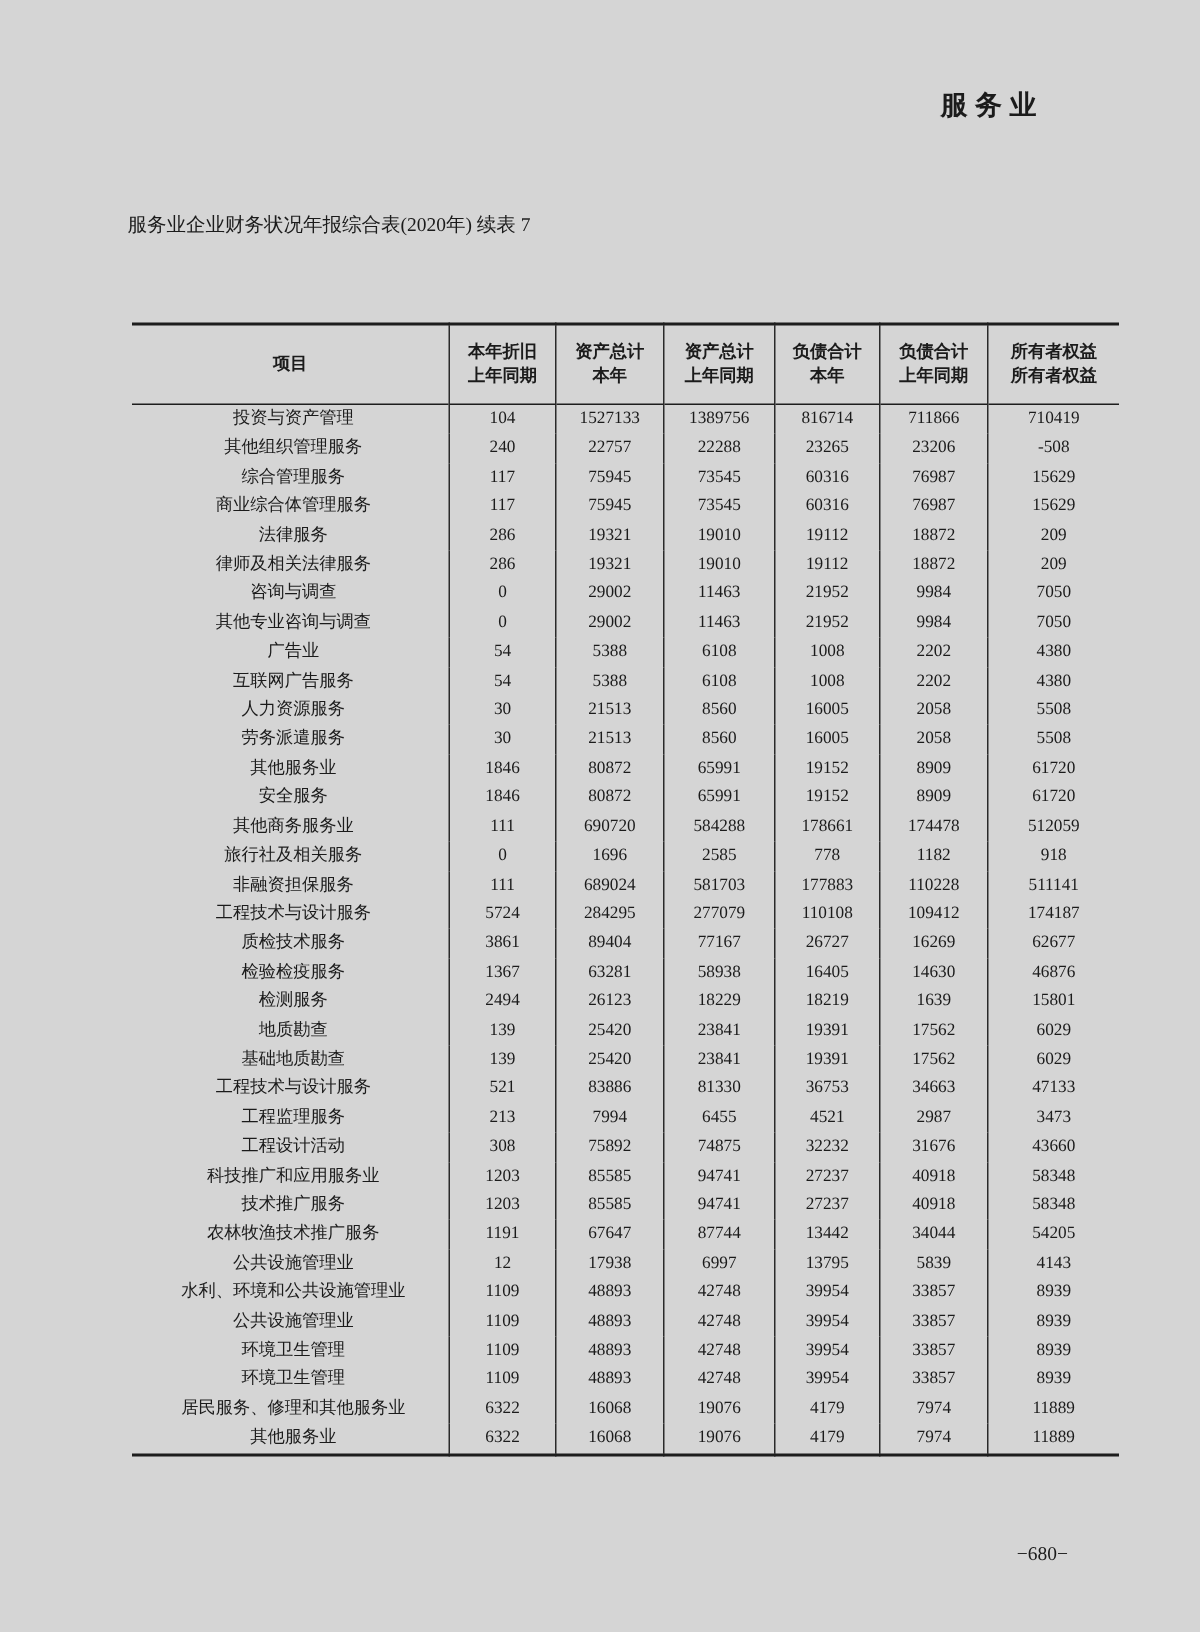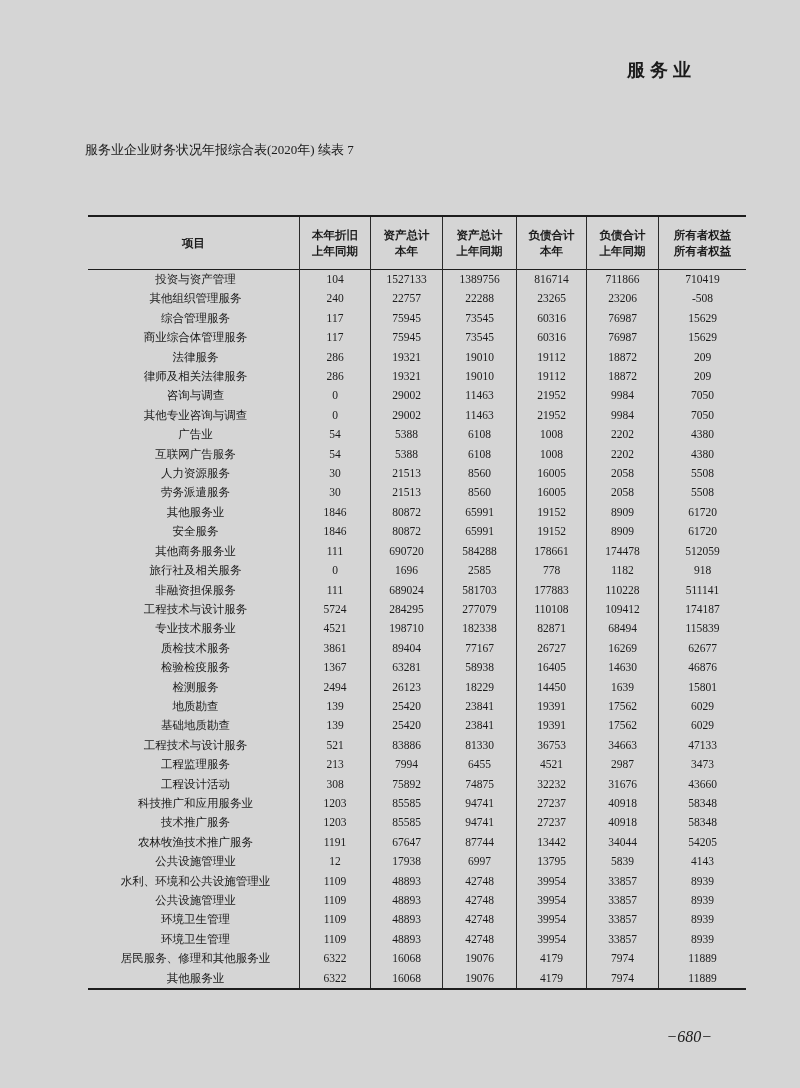--- a/index.html
+++ b/index.html
@@ -78,22 +78,21 @@
     text-align: center;
     padding-left: 4px;
   }
   table.stat-table td.num {
     text-align: center;
   }
   .page-number {
     position: absolute;
     top: 1028px;
     right: 88px;
-    font-size: 16px;
-    font-style: italic;
+    font-size: 13px;
   }
 </style>
 </head>
 <body>
 
 <div class="running-head">服务业</div>
 
 <div class="doc-title">服务业企业财务状况年报综合表(2020年) 续表 7</div>
 
 <div class="table-wrap">
@@ -286,29 +285,20 @@
         <tr>
           <td class="name">工程技术与设计服务</td>
           <td class="num">5724</td>
           <td class="num">284295</td>
           <td class="num">277079</td>
           <td class="num">110108</td>
           <td class="num">109412</td>
           <td class="num">174187</td>
         </tr>
         <tr>
-          <td class="name">专业技术服务业</td>
-          <td class="num">4521</td>
-          <td class="num">198710</td>
-          <td class="num">182338</td>
-          <td class="num">82871</td>
-          <td class="num">68494</td>
-          <td class="num">115839</td>
-        </tr>
-        <tr>
           <td class="name">质检技术服务</td>
           <td class="num">3861</td>
           <td class="num">89404</td>
           <td class="num">77167</td>
           <td class="num">26727</td>
           <td class="num">16269</td>
           <td class="num">62677</td>
         </tr>
         <tr>
           <td class="name">检验检疫服务</td>
@@ -317,21 +307,21 @@
           <td class="num">58938</td>
           <td class="num">16405</td>
           <td class="num">14630</td>
           <td class="num">46876</td>
         </tr>
         <tr>
           <td class="name">检测服务</td>
           <td class="num">2494</td>
           <td class="num">26123</td>
           <td class="num">18229</td>
-          <td class="num">14450</td>
+          <td class="num">18219</td>
           <td class="num">1639</td>
           <td class="num">15801</td>
         </tr>
         <tr>
           <td class="name">地质勘查</td>
           <td class="num">139</td>
           <td class="num">25420</td>
           <td class="num">23841</td>
           <td class="num">19391</td>
           <td class="num">17562</td>

